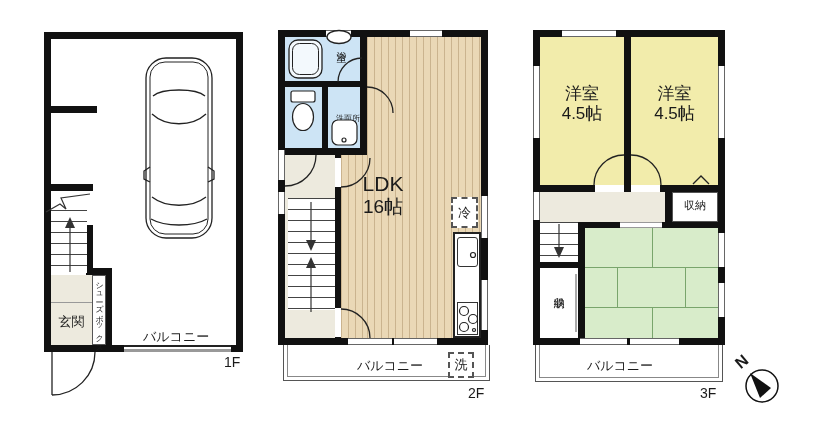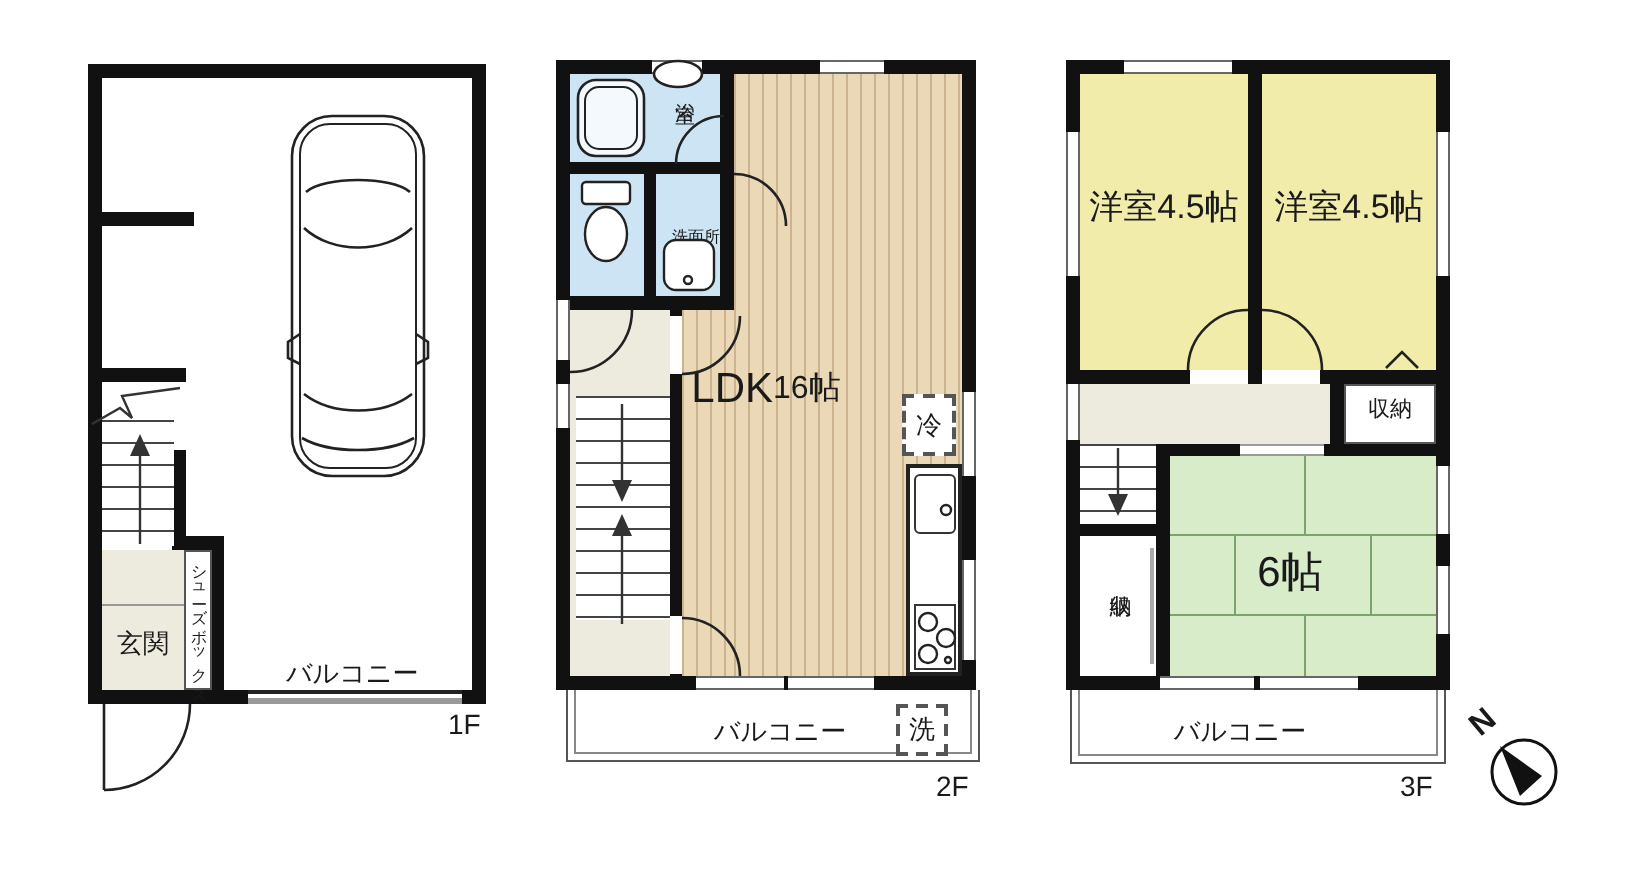--- a/index.html
+++ b/index.html
@@ -4,21 +4,21 @@
 <style>
   *{box-sizing:border-box;margin:0;padding:0}
   html,body{background:#fff}
   body{font-family:"Liberation Sans","DejaVu Sans",sans-serif;color:#1a1a1a}
   .canvas{position:relative;width:816px;height:437px;background:#fff;overflow:hidden}
   .abs{position:absolute}
   .wall{position:absolute;background:#111}
   .room{position:absolute}
   .lbl{position:absolute;color:#1a1a1a;white-space:nowrap;line-height:1.2}
   .center{display:flex;align-items:center;justify-content:center;text-align:center}
-  .col{flex-direction:row}
+  .col{flex-direction:column}
   .vtext{writing-mode:vertical-rl;text-orientation:upright;letter-spacing:1px}
   .vwin{position:absolute;background:#fff;border-left:1px solid #666;border-right:1px solid #666}
   .hwin{position:absolute;background:#fff;border-top:1px solid #666;border-bottom:1px solid #666}
   .gwin{position:absolute;background:#fff;border-top:1px solid #999;border-bottom:1px solid #999}
   .dashed{position:absolute;border:2px dashed #555;background:#fff;display:flex;align-items:center;justify-content:center}
   .stairs{position:absolute;background-color:#fff;background-image:repeating-linear-gradient(180deg,#444 0,#444 1px,transparent 1px,transparent 11px)}
   .wood{background-color:#ead8b6;background-image:repeating-linear-gradient(90deg,rgba(120,85,40,.28) 0,rgba(120,85,40,.28) 1px,transparent 1px,transparent 7px)}
   .balcony{position:absolute;border:1px solid #555;border-top:none;background:#fff}
   .balcony-inner{position:absolute;left:3px;right:3px;top:0;bottom:3px;border:1px solid #888;border-top:none}
   .tat{position:absolute;background:#79a56c}
@@ -65,21 +65,21 @@
   <div class="wall" style="left:360px;top:37px;width:7px;height:111px"></div>
   <div class="wall" style="left:335px;top:155px;width:6px;height:183px"></div>
   <div class="abs" style="left:335px;top:158px;width:6px;height:29px;background:#fff"></div>
   <div class="abs" style="left:335px;top:308px;width:6px;height:29px;background:#fff"></div>
 
   <div class="lbl vtext" style="left:335px;top:43px;font-size:10px;height:36px">浴室</div>
   <div class="lbl center" style="left:328px;top:112px;width:40px;height:14px;font-size:8px">洗面所</div>
 
   <div class="lbl center col" style="left:344px;top:170px;width:78px;height:50px">
     <span style="font-size:21px">LDK</span>
-    <span style="font-size:16px">16帖</span>
+    <span style="font-size:19px">16帖</span>
   </div>
 
   <div class="dashed" style="left:451px;top:197px;width:27px;height:31px">
     <span style="font-size:13px">冷</span>
   </div>
 
   <div class="abs" style="left:453px;top:232px;width:28px;height:106px;background:#fff;border:2px solid #222"></div>
   <div class="abs" style="left:457px;top:237px;width:21px;height:30px;background:#fff;border:1px solid #333;border-radius:3px"></div>
   <div class="abs" style="left:457px;top:302px;width:21px;height:33px;background:#fff;border:1px solid #333"></div>
 
@@ -136,21 +136,20 @@
   <div class="abs" style="left:575px;top:274px;width:2px;height:58px;background:#aaa"></div>
   <div class="lbl vtext" style="left:552px;top:288px;font-size:11px;height:32px">収納</div>
 
   <div class="room" style="left:585px;top:228px;width:133px;height:110px;background:#d8ecca"></div>
   <div class="tat" style="left:585px;top:267px;width:133px;height:1px"></div>
   <div class="tat" style="left:585px;top:307px;width:133px;height:1px"></div>
   <div class="tat" style="left:652px;top:228px;width:1px;height:39px"></div>
   <div class="tat" style="left:617px;top:267px;width:1px;height:40px"></div>
   <div class="tat" style="left:685px;top:267px;width:1px;height:40px"></div>
   <div class="tat" style="left:652px;top:307px;width:1px;height:31px"></div>
-  <div class="lbl center" style="left:605px;top:272px;width:80px;height:30px;font-size:21px">6帖</div>
 
   <div class="hwin" style="left:562px;top:30px;width:54px;height:7px"></div>
   <div class="vwin" style="left:533px;top:66px;width:7px;height:72px"></div>
   <div class="vwin" style="left:718px;top:66px;width:7px;height:72px"></div>
   <div class="vwin" style="left:533px;top:192px;width:7px;height:28px"></div>
   <div class="vwin" style="left:718px;top:233px;width:7px;height:34px"></div>
   <div class="vwin" style="left:718px;top:283px;width:7px;height:34px"></div>
   <div class="hwin" style="left:580px;top:338px;width:47px;height:7px"></div>
   <div class="hwin" style="left:630px;top:338px;width:49px;height:7px"></div>
 

